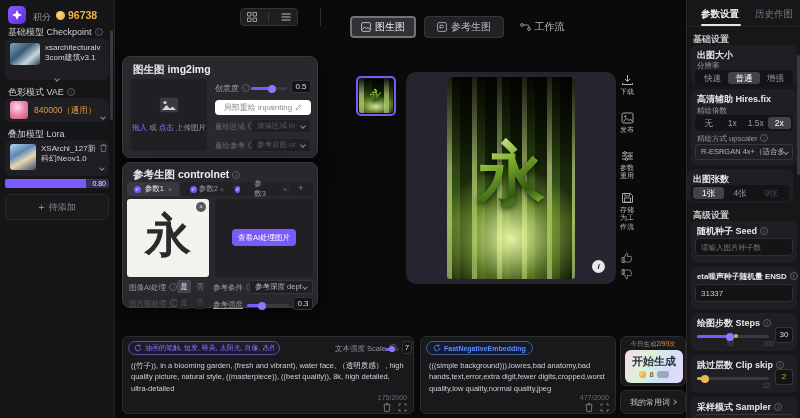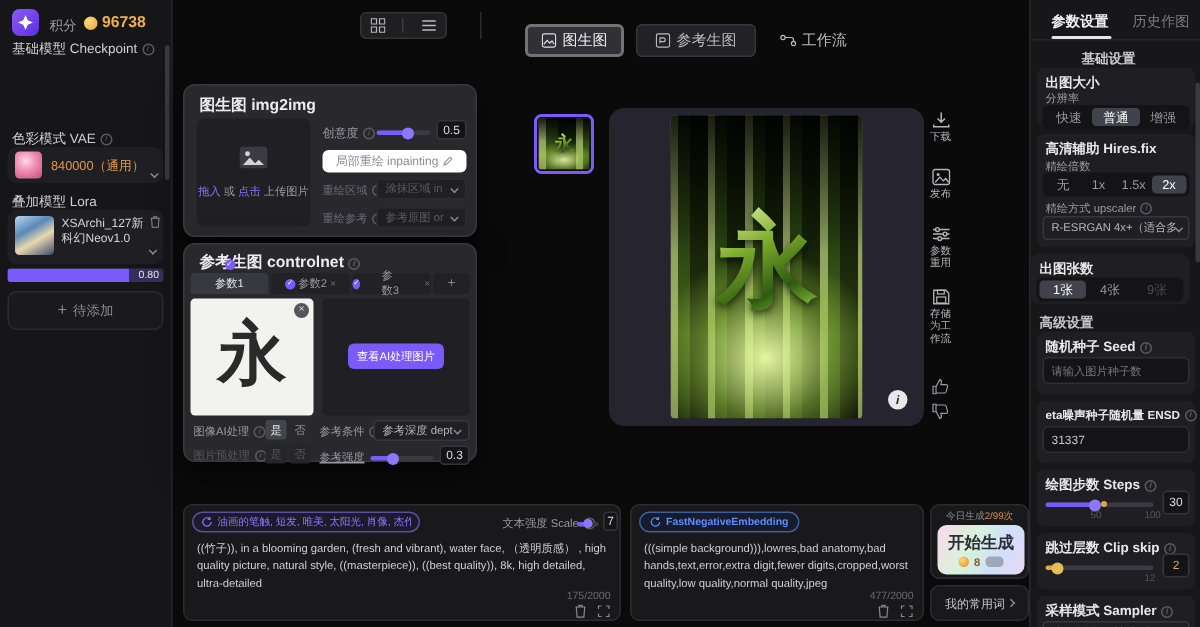--- a/index.html
+++ b/index.html
@@ -54,20 +54,25 @@
           <path d="M5 0L6.5 3.5L10 5L6.5 6.5L5 10L3.5 6.5L0 5L3.5 3.5Z" fill="#fff"></path>
         </svg>
     </div>
     <div class="abs txt" style="left:33px;top:11px;font-size:9px;color:#9a9aa0;">积分</div>
     <div class="abs" style="left:56px;top:11px;width:9px;height:9px;border-radius:50%;background:radial-gradient(circle at 35% 35%,#ffd97a,#e8a33d);"></div>
     <div class="abs txt" style="left:68px;top:9px;font-size:10.5px;font-weight:bold;color:#f2b04a;">96738</div>
 
     <div class="abs txt" style="left:8px;top:26px;font-size:9px;color:#cfcfd4;">
       <span>基础模型 Checkpoint</span><span class="inf">i</span>
     </div>
+    <div class="card" style="left:5px;top:38px;width:104px;height:42px;">
+      <div class="abs" style="left:5px;top:5px;width:30px;height:22px;border-radius:3px;background:linear-gradient(140deg,#7fa3c0 0%,#3c5a78 40%,#c8d8e0 70%,#2c3a50 100%);"></div>
+      <div class="abs" style="left:40px;top:5px;width:60px;font-size:8px;line-height:1.25;color:#d5d5d8;word-break:break-all;height:22px;overflow:hidden;">xsarchitecturalv3com建筑v3.1</div>
+      <div class="abs" style="left:50px;top:31px;"><span class="chev"></span></div>
+    </div>
 
     <div class="abs txt" style="left:8px;top:86px;font-size:9px;color:#cfcfd4;">
       <span>色彩模式 VAE</span><span class="inf">i</span>
     </div>
     <div class="card" style="left:5px;top:98px;width:104px;height:24px;">
       <div class="abs" style="left:5px;top:3px;width:18px;height:18px;border-radius:3px;background:radial-gradient(circle at 40% 35%,#ffd9e8 0%,#f08ab0 45%,#c05070 100%);"></div>
       <div class="abs txt" style="left:29px;top:7px;font-size:8.5px;color:#e09a3e;">840000（通用）</div>
       <div class="abs" style="left:96px;top:9px;"><span class="chev"></span></div>
     </div>
 
@@ -164,21 +169,21 @@
       <span class="txt">参考原图 or</span>
         <span class="chev"></span>
     </div>
   </div>
 
   <div class="panel" style="left:122px;top:162px;width:196px;height:146px;">
     <div class="abs ptitle txt" style="left:10px;top:5px;">
       <span>参考生图 controlnet</span><span class="inf">i</span>
     </div>
 
-    <div class="abs" style="left:4px;top:19px;width:52px;height:14px;background:#38383f;border-radius:3px 3px 0 0;display:flex;align-items:center;justify-content:center;gap:4px;flex-direction:column;">
+    <div class="abs" style="left:4px;top:19px;width:52px;height:14px;background:#38383f;border-radius:3px 3px 0 0;display:flex;align-items:center;justify-content:center;gap:4px;">
       <span style="width:7px;height:7px;border-radius:50%;background:#7a5af8;color:#fff;font-size:5px;line-height:7px;text-align:center;">✓</span>
       <span style="font-size:7.5px;color:#e5e5ea;">参数1</span>
       <span style="font-size:7px;color:#8a8a90;">×</span>
     </div>
     <div class="abs" style="left:58px;top:19px;width:52px;height:14px;background:#222226;border-radius:3px 3px 0 0;display:flex;align-items:center;justify-content:center;gap:2px;">
       <span style="width:7px;height:7px;border-radius:50%;background:#7a5af8;color:#fff;font-size:5px;line-height:7px;text-align:center;">✓</span>
       <span style="font-size:7.5px;color:#9a9aa0;">参数2</span>
       <span style="font-size:7px;color:#6a6a70;">×</span>
     </div>
     <div class="abs" style="left:112px;top:19px;width:52px;height:14px;background:#222226;border-radius:3px 3px 0 0;display:flex;align-items:center;justify-content:center;gap:14px;">
@@ -329,21 +334,21 @@
     <span class="txt" style="font-size:8px;color:#c5c5ca;">我的常用词</span>
     <span class="chev" style="transform:rotate(-45deg);"></span>
   </div>
 
   <div class="abs" style="left:686px;top:0;width:114px;height:418px;background:#17171a;border-left:1px solid #28282c;overflow:hidden;">
     <div class="abs" style="left:0;top:0;width:114px;height:27px;border-bottom:1px solid #242428;"></div>
     <div class="abs txt" style="left:14px;top:8px;font-size:9.5px;color:#f0f0f2;font-weight:bold;">参数设置</div>
     <div class="abs" style="left:14px;top:24px;width:40px;height:2px;background:#e5e5ea;border-radius:1px;"></div>
     <div class="abs txt" style="left:68px;top:8px;font-size:9.5px;color:#7a7a80;">历史作图</div>
 
-    <div class="abs txt" style="left:6px;top:33px;font-size:9px;color:#c8c8cc;font-weight:bold;margin-left:28px;">基础设置</div>
+    <div class="abs txt" style="left:6px;top:33px;font-size:9px;color:#c8c8cc;font-weight:bold;">基础设置</div>
 
     <div class="card" style="left:4px;top:45px;width:106px;height:40px;">
       <div class="abs txt" style="left:6px;top:4px;font-size:9px;color:#e8e8ea;font-weight:bold;">出图大小</div>
       <div class="abs txt lbl" style="left:6px;top:16px;font-size:7.5px;">分辨率</div>
       <div class="seg abs" style="left:4px;top:25px;width:98px;">
         <b>快速</b>
         <b class="on">普通</b>
         <b>增强</b>
       </div>
     </div>

